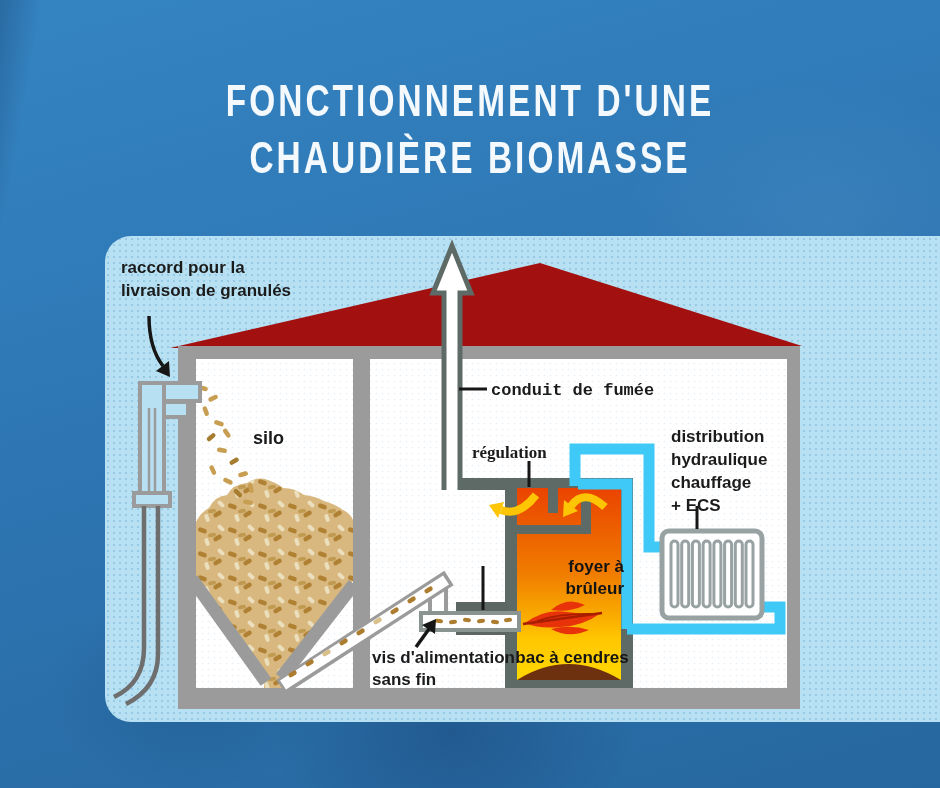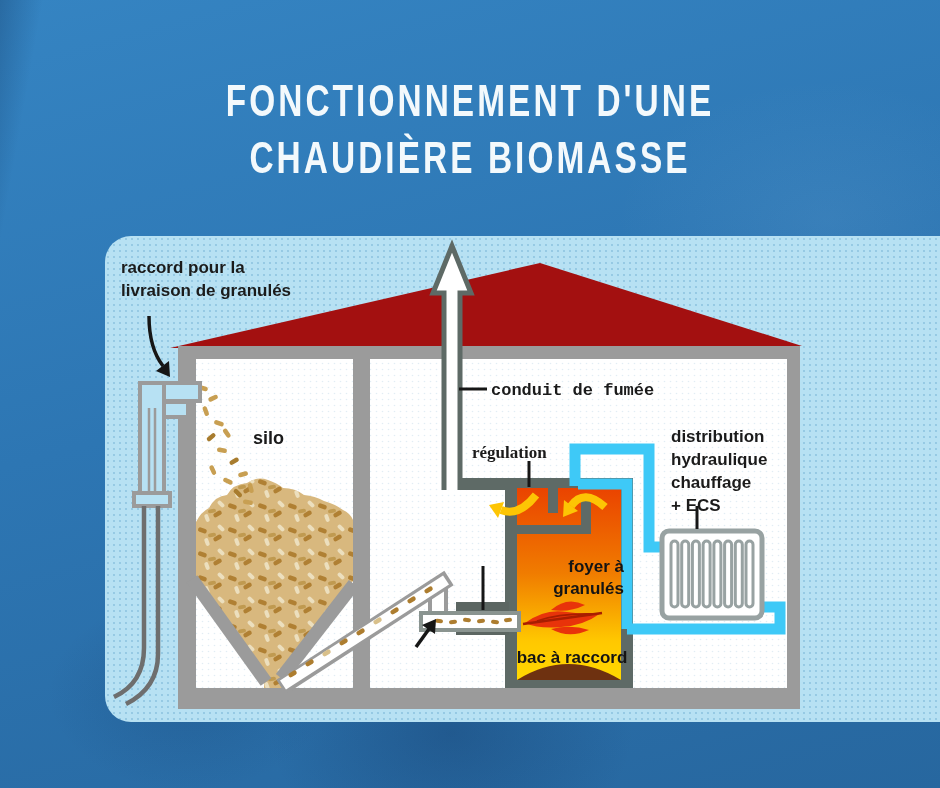--- a/index.html
+++ b/index.html
@@ -215,19 +215,21 @@
   <div class="lbl lbl-silo">silo</div>
   <div class="lbl lbl-conduit">conduit de fumée</div>
   <div class="lbl lbl-regulation">régulation</div>
   <div class="lbl lbl-distribution">
     <div>distribution</div>
     <div>hydraulique</div>
     <div>chauffage</div>
     <div>+ ECS</div>
   </div>
   <div class="lbl lbl-vis">
+    <div>vis d'alimentation</div>
+    <div>sans fin</div>
   </div>
   <div class="lbl lbl-foyer">
     <div>foyer à</div>
-    <div>granulés</div>
-  </div>
-  <div class="lbl lbl-bac">bac à raccord</div>
+    <div>brûleur</div>
+  </div>
+  <div class="lbl lbl-bac">bac à cendres</div>
 </div>
 
 </body></html>

